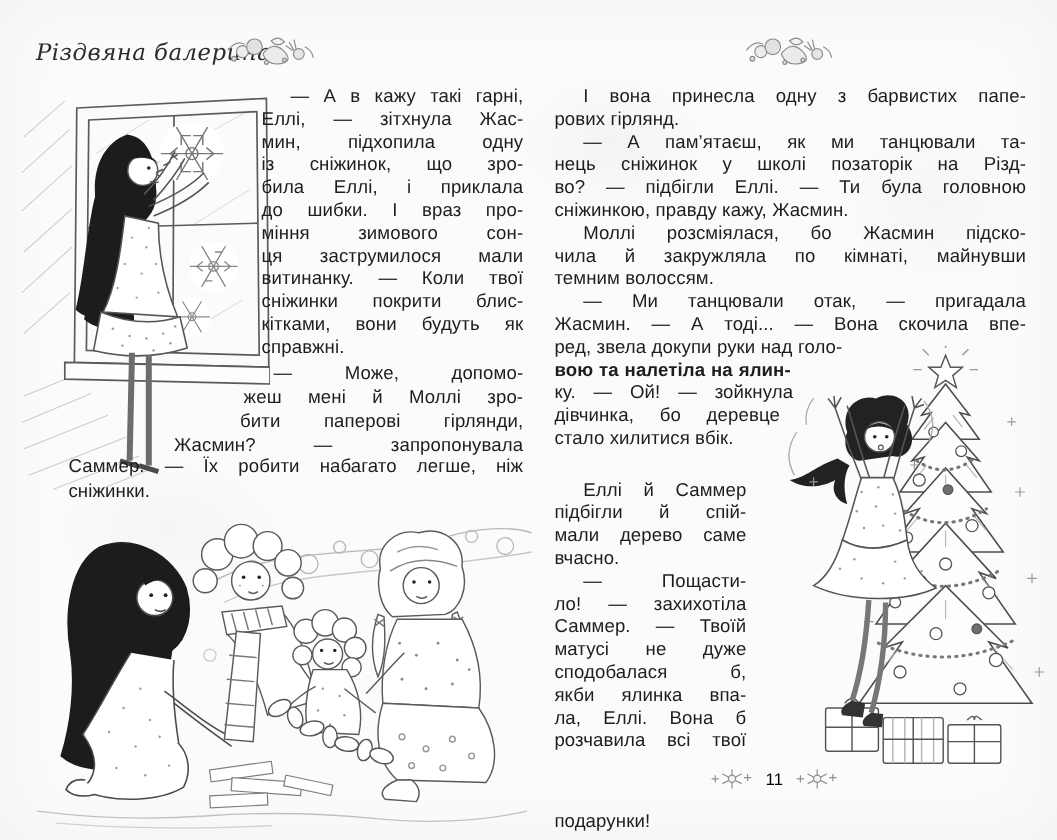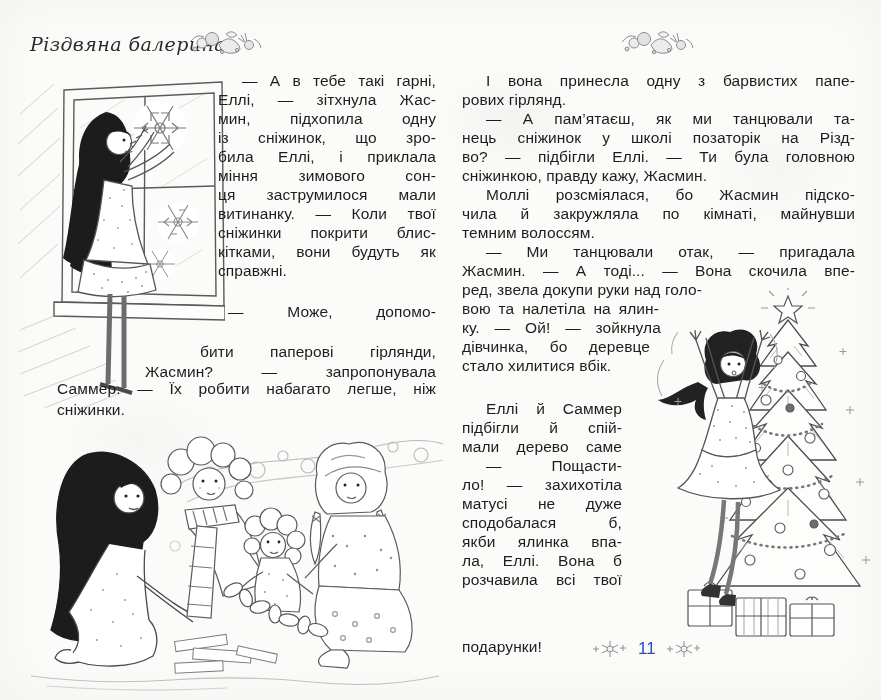--- a/index.html
+++ b/index.html
@@ -12,21 +12,21 @@
   .hdr-orn{position:absolute;top:26px;}
   .ln{height:19px;line-height:19px;font-size:15.5px;text-align:justify;text-align-last:justify;
       letter-spacing:.1px;white-space:normal;}
   .ln.last{text-align:left;text-align-last:left;}
   .ln.indent{padding-left:24px;}
   #left-p1{position:absolute;left:218px;top:71px;width:218px;}
   #right-col{position:absolute;left:462px;top:71px;width:393px;}
   .abs{position:absolute;}
   .art{position:absolute;}
   .footer{position:absolute;left:592px;top:638px;display:flex;align-items:center;gap:10px;}
-  .pagenum{font-size:17px;color:#1d4ed8;line-height:20px;}
+  .pagenum{font-size:14px;color:#000000;line-height:20px;}
 </style>
 </head>
 <body>
 
 <div class="page">
 
   <div class="smudge" style="left:430px;top:60px;width:160px;height:120px;background:radial-gradient(closest-side,rgba(0,0,0,0.03),rgba(0,0,0,0));"></div>
   <div class="smudge" style="left:40px;top:380px;width:200px;height:120px;background:radial-gradient(closest-side,rgba(0,0,0,0.025),rgba(0,0,0,0));"></div>
   <div class="smudge" style="left:700px;top:100px;width:160px;height:140px;background:radial-gradient(closest-side,rgba(0,0,0,0.025),rgba(0,0,0,0));"></div>
 
@@ -137,34 +137,36 @@
         <circle cx="110" cy="224" r="1"></circle>
           <circle cx="124" cy="218" r="1"></circle>
       </g>
       <path d="M92 226 L90 316" stroke="#6c6c6c" stroke-width="5" fill="none"></path>
       <path d="M106 228 L106 320" stroke="#6c6c6c" stroke-width="5" fill="none"></path>
       <path d="M82 316 l16 5 M98 320 l16 5" stroke="#4a4a4a" stroke-width="4" fill="none"></path>
     </g>
   </svg>
 
   <div id="left-p1">
-    <div class="ln indent">— А в тебе такі гарні,</div>
+    <div class="ln indent">— А в кажу такі гарні,</div>
     <div class="ln">Еллі, — зітхнула Жас-</div>
     <div class="ln">мин, підхопила одну</div>
     <div class="ln">із сніжинок, що зро-</div>
     <div class="ln">била Еллі, і приклала</div>
+    <div class="ln">до шибки. І враз про-</div>
     <div class="ln">міння зимового сон-</div>
     <div class="ln">ця заструмилося мали</div>
     <div class="ln">витинанку. — Коли твої</div>
     <div class="ln">сніжинки покрити блис-</div>
     <div class="ln">кітками, вони будуть як</div>
     <div class="ln last">справжні.</div>
   </div>
 
   <div class="ln abs" style="left:228px;top:302px;width:208px;">— Може, допомо-</div>
+  <div class="ln abs" style="left:203px;top:322px;width:233px;">жеш мені й Моллі зро-</div>
   <div class="ln abs" style="left:200px;top:342px;width:236px;">бити паперові гірлянди,</div>
   <div class="ln abs" style="left:145px;top:362px;width:291px;">Жасмин? — запропонувала</div>
   <div class="ln abs" style="left:57px;top:379px;width:379px;">Саммер. — Їх робити набагато легше, ніж</div>
   <div class="ln abs last" style="left:57px;top:400px;width:150px;">сніжинки.</div>
 
   <svg class="art" style="left:25px;top:424px;" width="420" height="270" viewBox="0 0 420 270">
     <g stroke="#b8b8b8" fill="none" stroke-width="1.1">
       <path d="M150 62 C210 28 290 42 345 24 C372 16 400 14 418 20"></path>
       <path d="M162 78 C222 48 302 56 418 36" stroke="#c8c8c8"></path>
       <circle cx="185" cy="50" r="7"></circle>
@@ -312,29 +314,31 @@
     <div class="ln indent">— А пам’ятаєш, як ми танцювали та-</div>
     <div class="ln">нець сніжинок у школі позаторік на Різд-</div>
     <div class="ln">во? — підбігли Еллі. — Ти була головною</div>
     <div class="ln last">сніжинкою, правду кажу, Жасмин.</div>
     <div class="ln indent">Моллі розсміялася, бо Жасмин підско-</div>
     <div class="ln">чила й закружляла по кімнаті, майнувши</div>
     <div class="ln last">темним волоссям.</div>
     <div class="ln indent">— Ми танцювали отак, — пригадала</div>
     <div class="ln">Жасмин. — А тоді... — Вона скочила впе-</div>
     <div class="ln" style="margin-right:153px;">ред, звела докупи руки над голо-</div>
-    <div class="ln" style="margin-right:196px;">вою та налетіла на ялин-</div>
+    <div class="ln" style="margin-right:196px;font-weight:bold;">вою та налетіла на ялин-</div>
     <div class="ln" style="margin-right:194px;">ку. — Ой! — зойкнула</div>
     <div class="ln" style="margin-right:205px;">дівчинка, бо деревце</div>
     <div class="ln last" style="margin-right:213px;">стало хилитися вбік.</div>
     <div class="ln indent" style="margin-right:233px;margin-top:24px;">Еллі й Саммер</div>
     <div class="ln" style="margin-right:233px;">підбігли й спій-</div>
     <div class="ln" style="margin-right:233px;">мали дерево саме</div>
+    <div class="ln last" style="margin-right:233px;">вчасно.</div>
     <div class="ln indent" style="margin-right:233px;">— Пощасти-</div>
     <div class="ln" style="margin-right:233px;">ло! — захихотіла</div>
+    <div class="ln" style="margin-right:233px;">Саммер. — Твоїй</div>
     <div class="ln" style="margin-right:233px;">матусі не дуже</div>
     <div class="ln" style="margin-right:233px;">сподобалася б,</div>
     <div class="ln" style="margin-right:233px;">якби ялинка впа-</div>
     <div class="ln" style="margin-right:233px;">ла, Еллі. Вона б</div>
     <div class="ln" style="margin-right:233px;">розчавила всі твої</div>
     <div class="ln last" style="margin-right:233px;margin-top:48px;">подарунки!</div>
   </div>
 
   <svg class="art" style="left:638px;top:288px;" width="243" height="360" viewBox="0 0 243 360">
 

